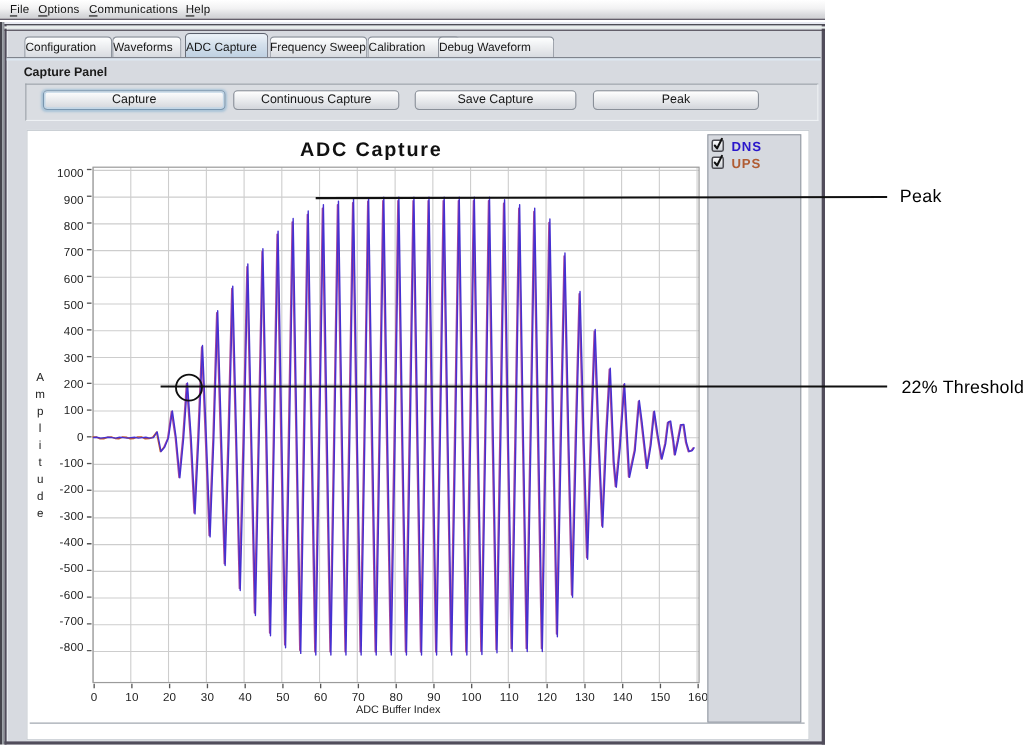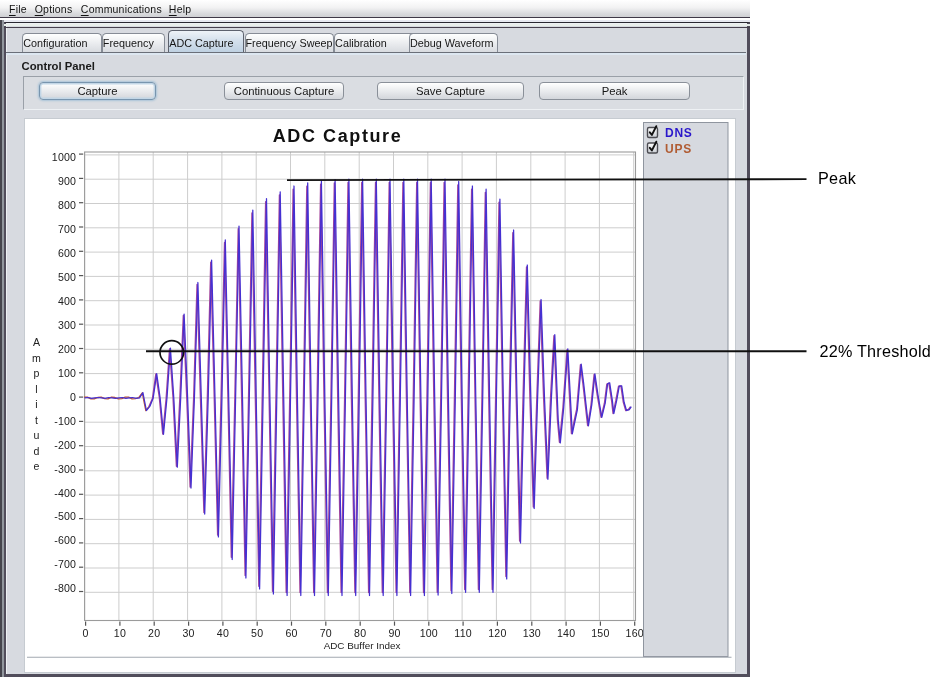--- a/index.html
+++ b/index.html
@@ -43,31 +43,31 @@
     <span style="margin-left:8.5px"><u>C</u>ommunications</span>
     <span style="margin-left:7px"><u>H</u>elp</span>
   </div>
 <div id="topgap"></div>
 <div id="topline2"></div>
 <div id="topline3"></div>
 <div id="leftstrip1"></div>
 <div id="leftstrip2"></div>
 <div id="window"></div>
 <div class="tab" style="left:22.2px;width:79.6px">Configuration</div>
-<div class="tab" style="left:101.8px;width:63.6px">Frequency</div>
+<div class="tab" style="left:101.8px;width:63.6px">Waveforms</div>
 <div class="tab sel" style="left:168.2px;width:76.3px">ADC Capture</div>
 <div class="tab" style="left:244.5px;width:89.6px">Frequency Sweep</div>
 <div class="tab" style="left:334.1px;width:84px">Calibration</div>
-<div class="tab" style="left:409px;width:89px">Debug Waveform</div>
+<div class="tab" style="left:398px;width:106px">Debug Waveform</div>
 <div id="tabline1"></div>
 <div id="tabline2"></div>
-<div id="cplabel">Control Panel</div>
+<div id="cplabel">Capture Panel</div>
 <div id="cppanel"></div>
-<div class="btn focus" style="left:39px;width:117px">Capture</div>
-<div class="btn" style="left:224px;width:120px">Continuous Capture</div>
+<div class="btn focus" style="left:39px;width:166px">Capture</div>
+<div class="btn" style="left:212px;width:151px">Continuous Capture</div>
 <div class="btn" style="left:377px;width:147px">Save Capture</div>
 <div class="btn" style="left:539px;width:151px">Peak</div>
 <div id="chartpanel"></div>
 <svg width="931" height="677" viewBox="0 0 931 677" style="position:absolute;left:0;top:0;z-index:10">
     <defs>
       <linearGradient id="cbg" x1="0" y1="0" x2="0" y2="1">
         <stop offset="0" stop-color="#ffffff"></stop>
         <stop offset="1" stop-color="#c9cdd3"></stop>
       </linearGradient>
     </defs>

